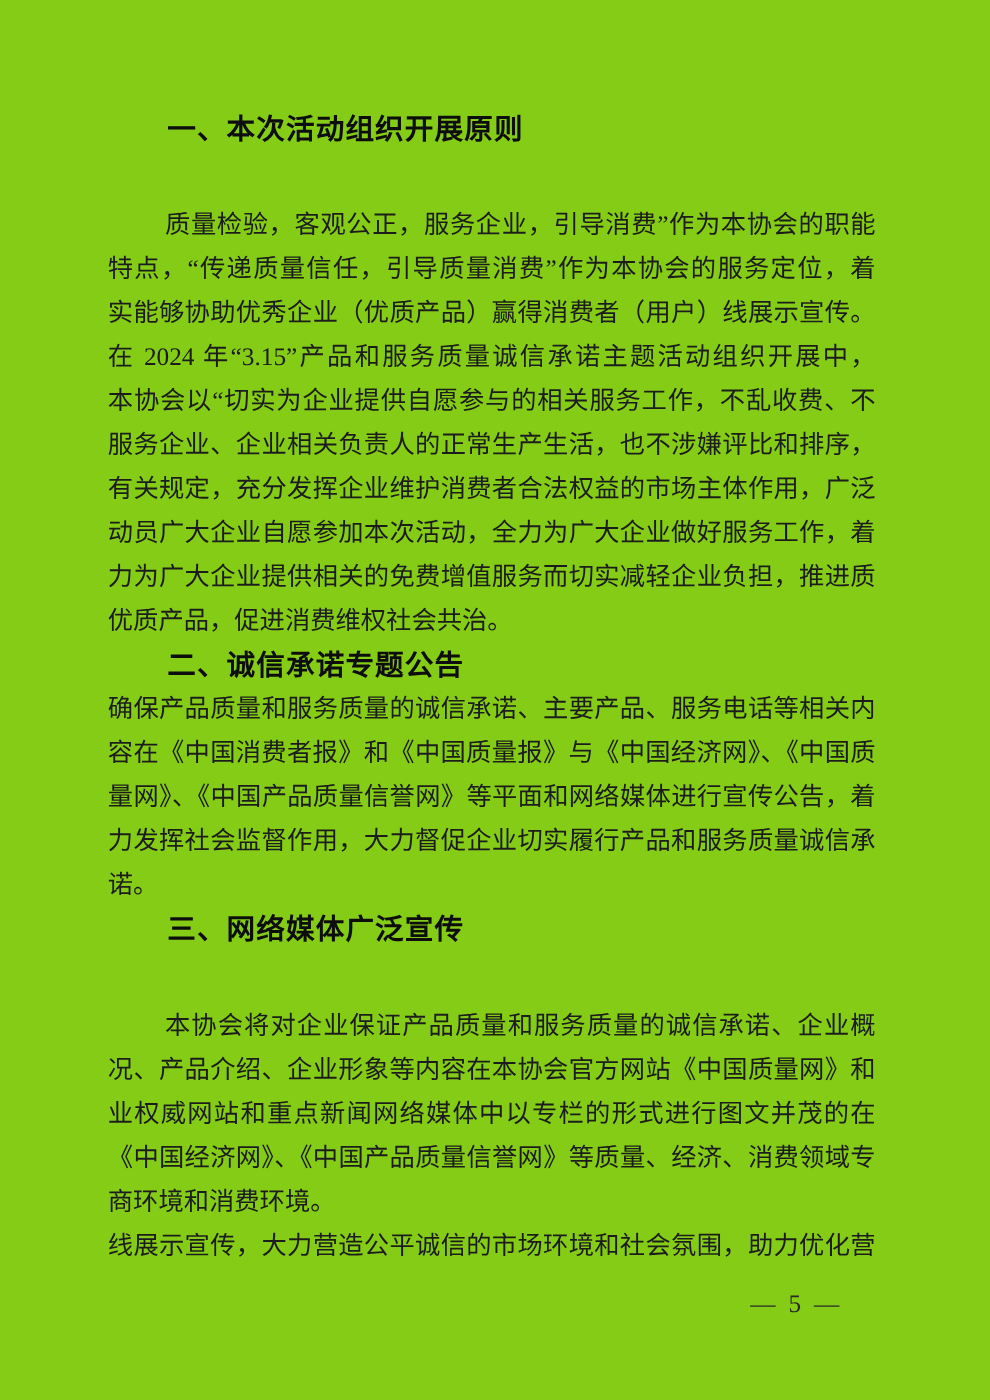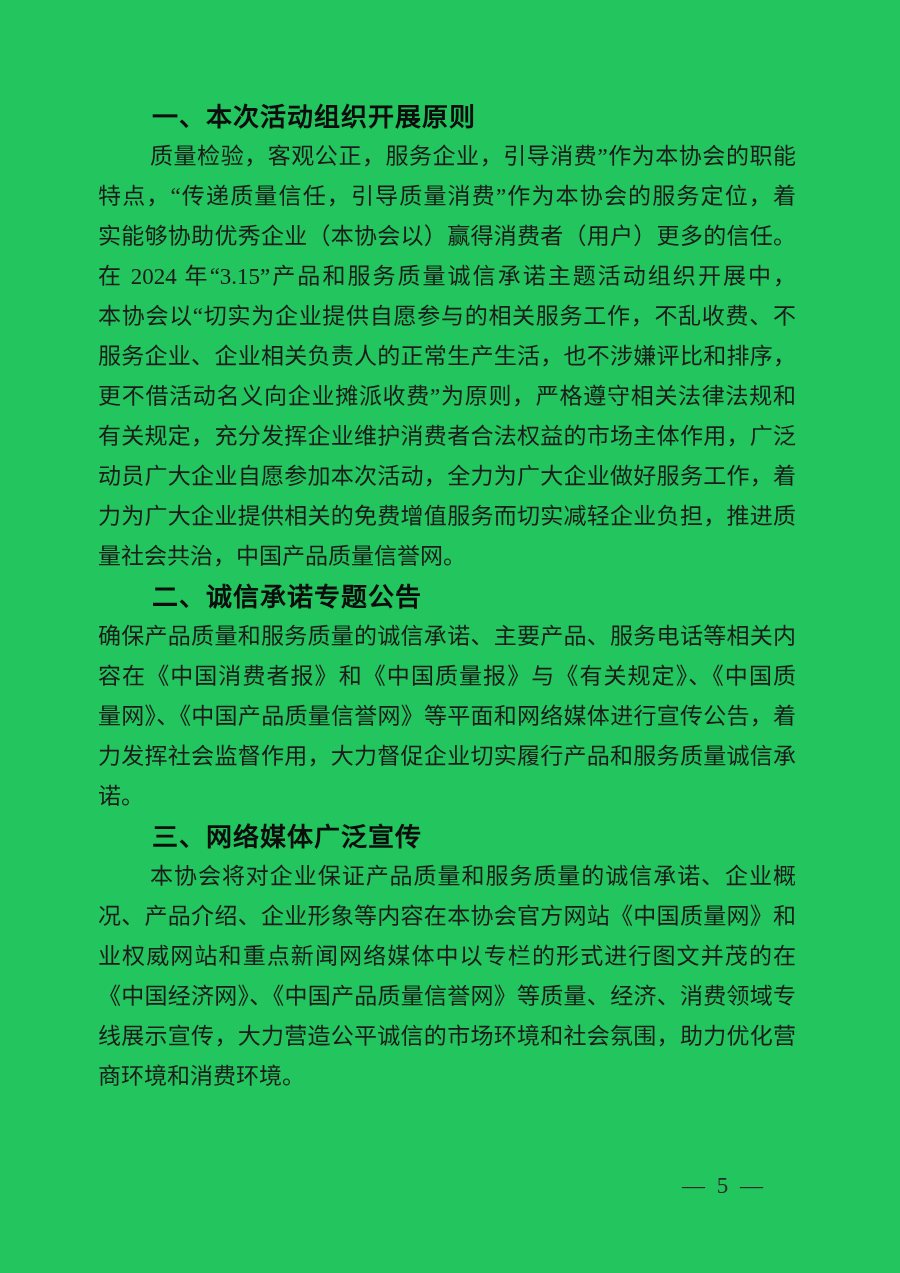--- a/index.html
+++ b/index.html
@@ -14,21 +14,21 @@
     overflow: hidden;
     font-family: "Liberation Serif", serif;
   }
   .page {
     position: absolute;
     left: 0; top: 0;
     width: 900px;
     height: 1273px;
     box-sizing: border-box;
     padding: 97px 104px 0 98px;
-    background: #22c55e;
+    background: #84cc16;
     color: #1a1a1a;
   }
   .section-heading {
     font-family: "Liberation Sans", sans-serif;
     font-weight: 700;
     font-size: 26px;
     line-height: 40px;
     color: #0d0d0d;
     text-indent: 54px;
     letter-spacing: 1px;
@@ -38,20 +38,21 @@
     font-family: "Liberation Serif", serif;
     font-size: 23px;
     line-height: 40px;
     color: #1c1c1c;
     text-align: justify;
     text-align-last: justify;
     text-justify: inter-character;
   }
   .text-line.first {
     text-indent: 52px;
+    margin-top: 48px;
   }
   .text-line.last {
     text-align-last: left;
   }
   .page-footer {
     position: absolute;
     top: 1172px;
     right: 134px;
     font-family: "Liberation Serif", serif;
     font-size: 23px;
@@ -64,50 +65,49 @@
 </head>
 <body>
 
 <div class="page">
 
   <section>
     <div class="section-heading">一、本次活动组织开展原则</div>
     <div>
       <div class="text-line first">质量检验，客观公正，服务企业，引导消费”作为本协会的职能</div>
       <div class="text-line">特点，“传递质量信任，引导质量消费”作为本协会的服务定位，着</div>
-      <div class="text-line">实能够协助优秀企业（本协会以）赢得消费者（用户）更多的信任。</div>
+      <div class="text-line">实能够协助优秀企业（优质产品）赢得消费者（用户）线展示宣传。</div>
       <div class="text-line">在 2024 年“3.15”产品和服务质量诚信承诺主题活动组织开展中，</div>
       <div class="text-line">本协会以“切实为企业提供自愿参与的相关服务工作，不乱收费、不</div>
       <div class="text-line">服务企业、企业相关负责人的正常生产生活，也不涉嫌评比和排序，</div>
-      <div class="text-line">更不借活动名义向企业摊派收费”为原则，严格遵守相关法律法规和</div>
       <div class="text-line">有关规定，充分发挥企业维护消费者合法权益的市场主体作用，广泛</div>
       <div class="text-line">动员广大企业自愿参加本次活动，全力为广大企业做好服务工作，着</div>
       <div class="text-line">力为广大企业提供相关的免费增值服务而切实减轻企业负担，推进质</div>
-      <div class="text-line last">量社会共治，中国产品质量信誉网。</div>
+      <div class="text-line last">优质产品，促进消费维权社会共治。</div>
     </div>
   </section>
 
   <section>
     <div class="section-heading">二、诚信承诺专题公告</div>
     <div>
       <div class="text-line">确保产品质量和服务质量的诚信承诺、主要产品、服务电话等相关内</div>
-      <div class="text-line">容在《中国消费者报》和《中国质量报》与《有关规定》、《中国质</div>
+      <div class="text-line">容在《中国消费者报》和《中国质量报》与《中国经济网》、《中国质</div>
       <div class="text-line">量网》、《中国产品质量信誉网》等平面和网络媒体进行宣传公告，着</div>
       <div class="text-line">力发挥社会监督作用，大力督促企业切实履行产品和服务质量诚信承</div>
       <div class="text-line last">诺。</div>
     </div>
   </section>
 
   <section>
     <div class="section-heading">三、网络媒体广泛宣传</div>
     <div>
       <div class="text-line first">本协会将对企业保证产品质量和服务质量的诚信承诺、企业概</div>
       <div class="text-line">况、产品介绍、企业形象等内容在本协会官方网站《中国质量网》和</div>
       <div class="text-line">业权威网站和重点新闻网络媒体中以专栏的形式进行图文并茂的在</div>
       <div class="text-line">《中国经济网》、《中国产品质量信誉网》等质量、经济、消费领域专</div>
+      <div class="text-line last">商环境和消费环境。</div>
       <div class="text-line">线展示宣传，大力营造公平诚信的市场环境和社会氛围，助力优化营</div>
-      <div class="text-line last">商环境和消费环境。</div>
     </div>
   </section>
 
   <div class="page-footer">— 5 —</div>
 
 </div>
 
 </body></html>

